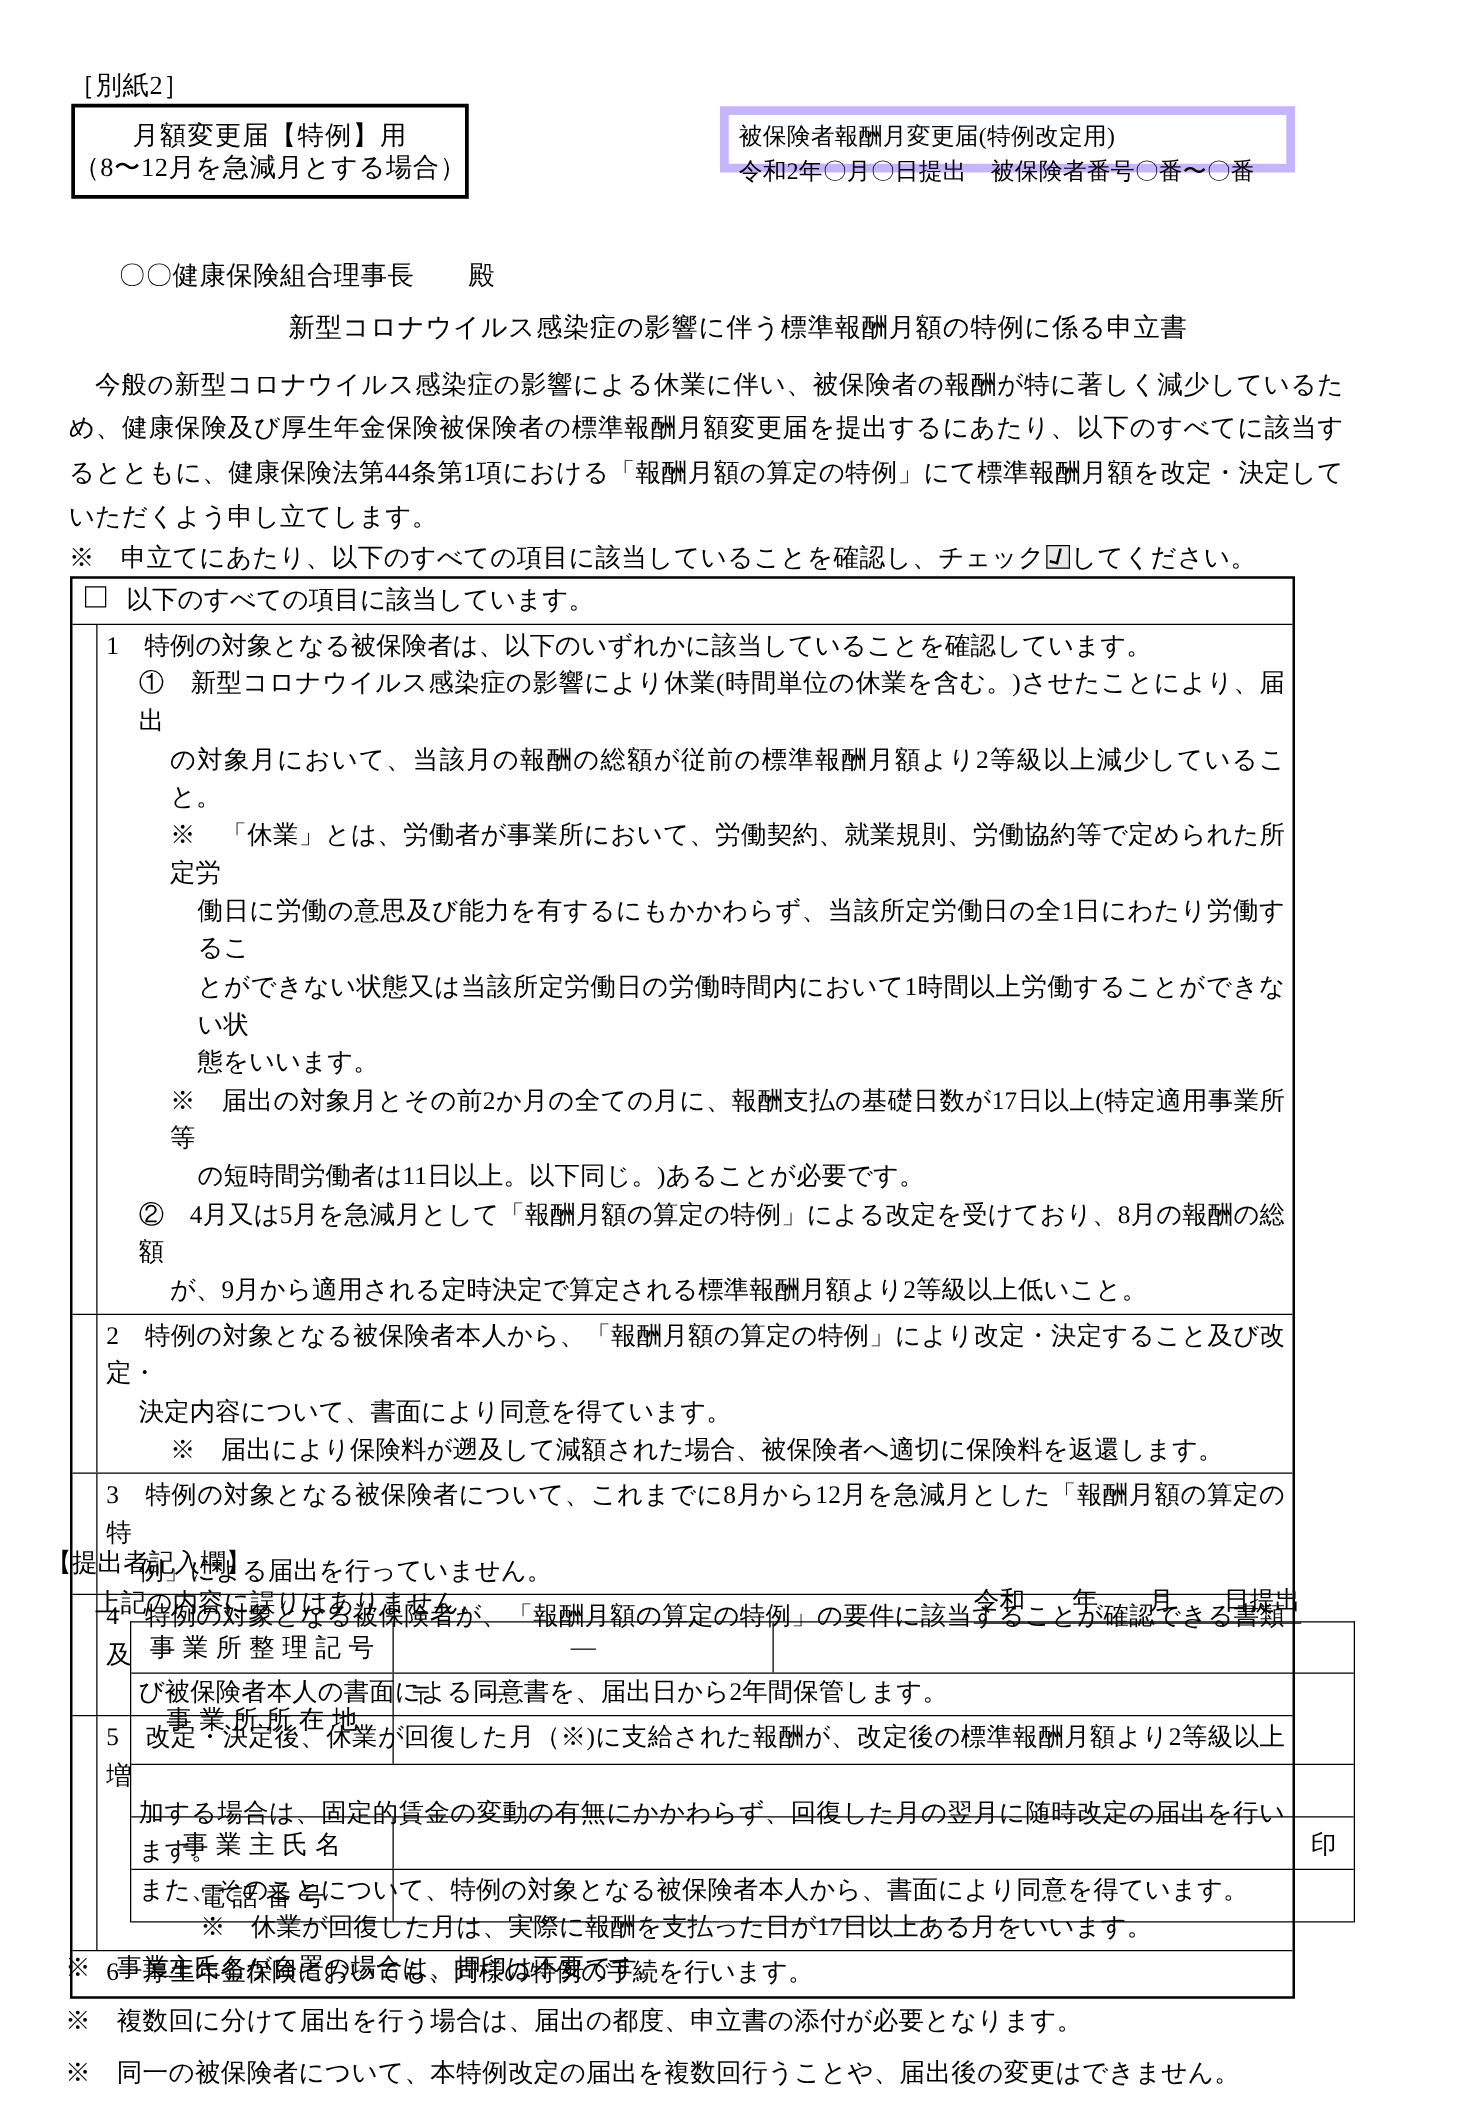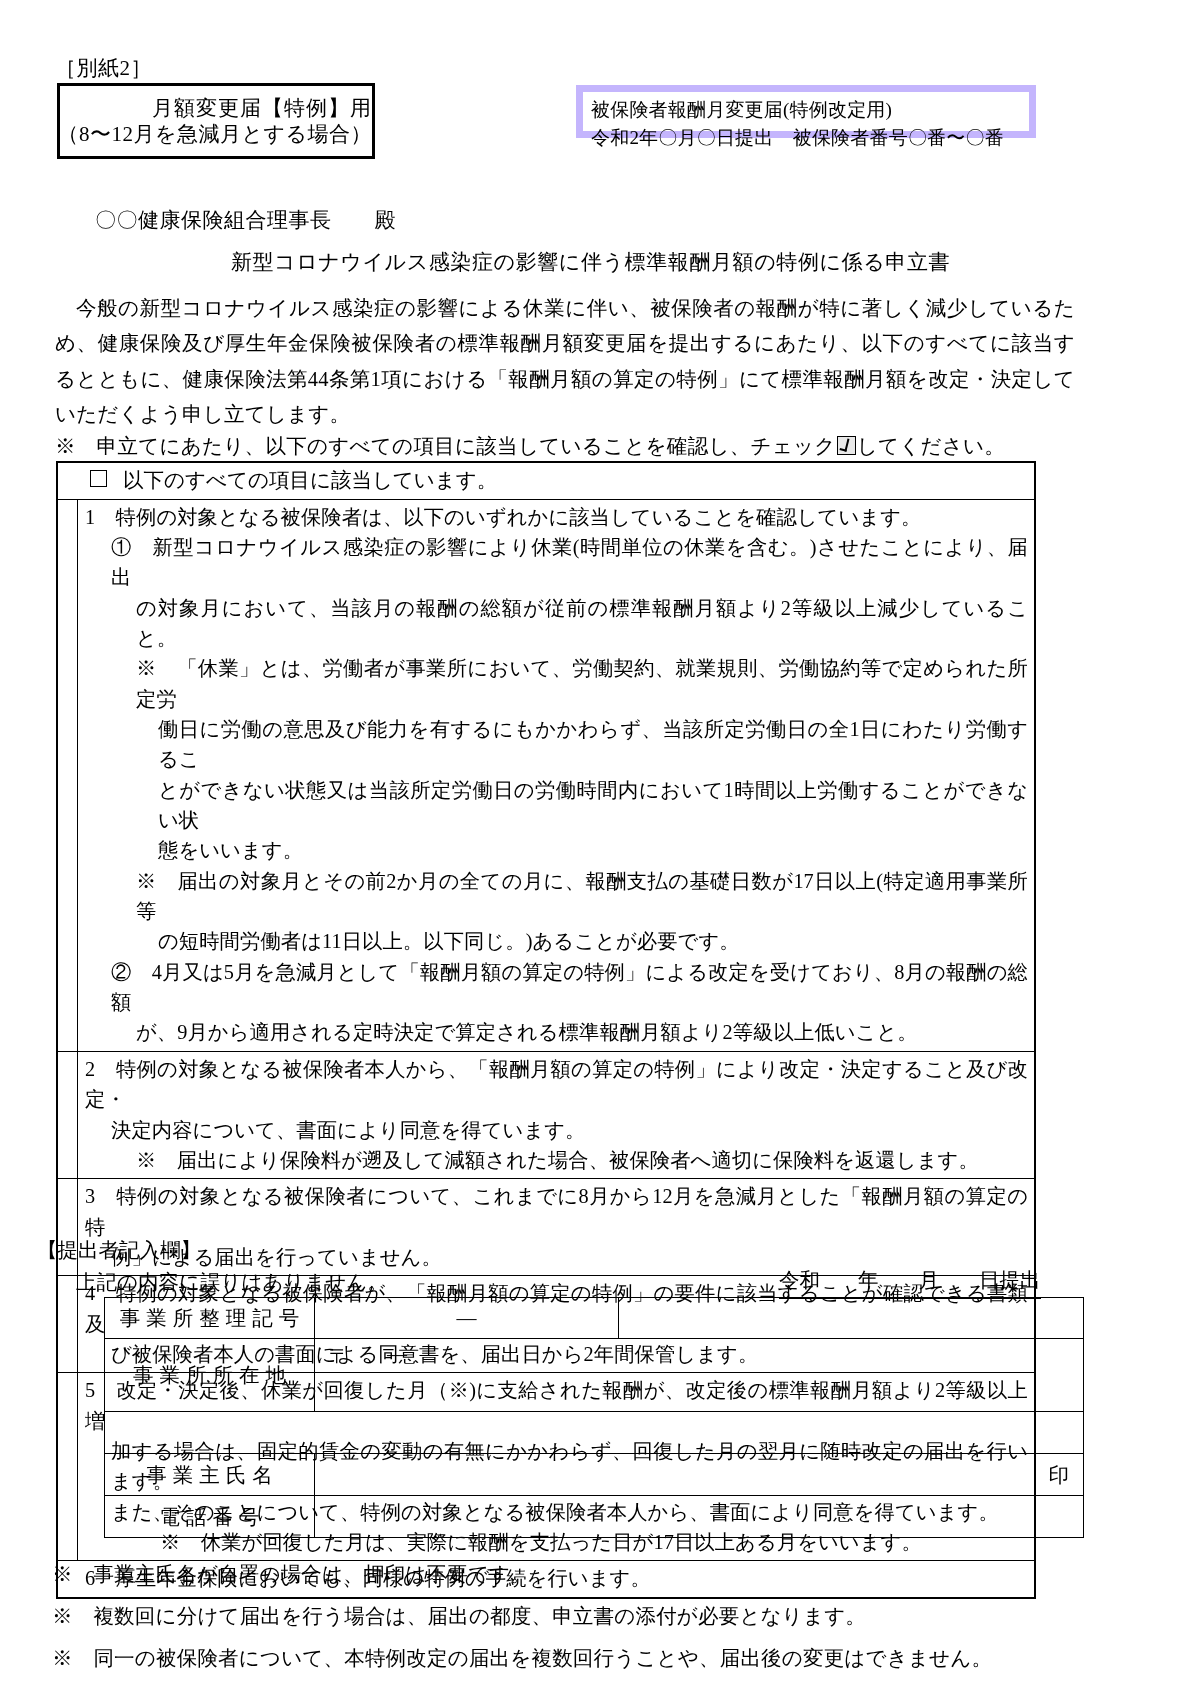--- a/index.html
+++ b/index.html
@@ -37,21 +37,21 @@
   .title-box {
     position: absolute;
     left: 57px;
     top: 83px;
     width: 318px;
     height: 76px;
     border: 3px solid #000;
     box-sizing: border-box;
     display: flex;
     flex-direction: column;
-    align-items: flex-end;
+    align-items: center;
     justify-content: center;
     line-height: 1.25;
   }
   .title-box .line1 {
     font-size: 21px;
     letter-spacing: 1px;
     white-space: nowrap;
   }
   .title-box .line2 {
     font-size: 21px;
@@ -154,21 +154,20 @@
     border-bottom: 1px solid #000;
   }
   .cl-row:last-child { border-bottom: none; align-items: center; }
 
   .cl-head {
     padding: 4px 16px 5px 10px;
     font-size: 20.5px;
     line-height: 1.3;
     white-space: nowrap;
     flex: 1;
-    margin-left: 22px;
   }
   .cl-head .box {
     display: inline-block;
     width: 15px;
     height: 15px;
     border: 1.5px solid #000;
     vertical-align: 0px;
     margin-right: 16px;
   }
 

